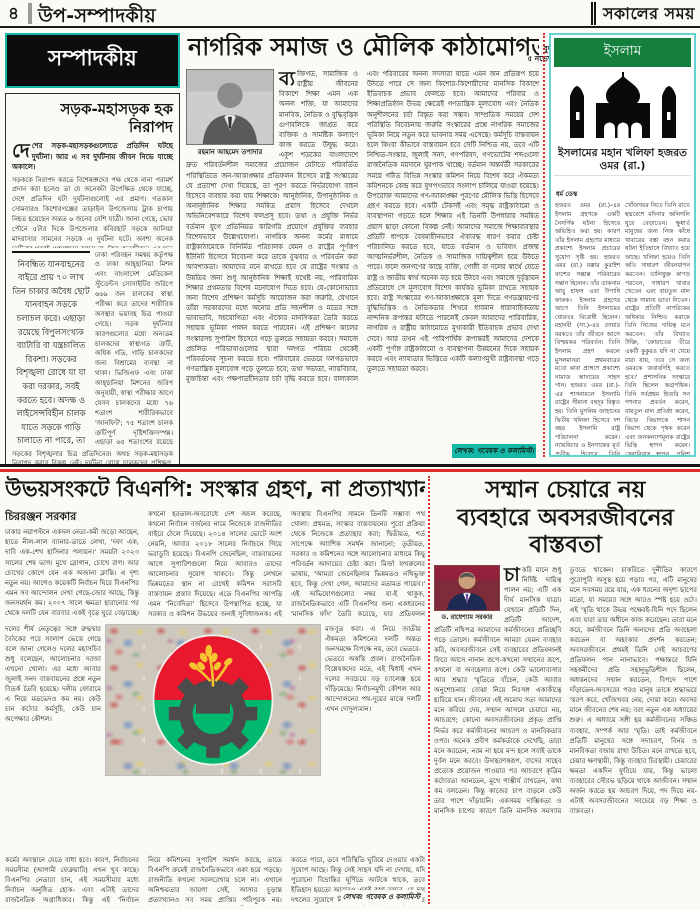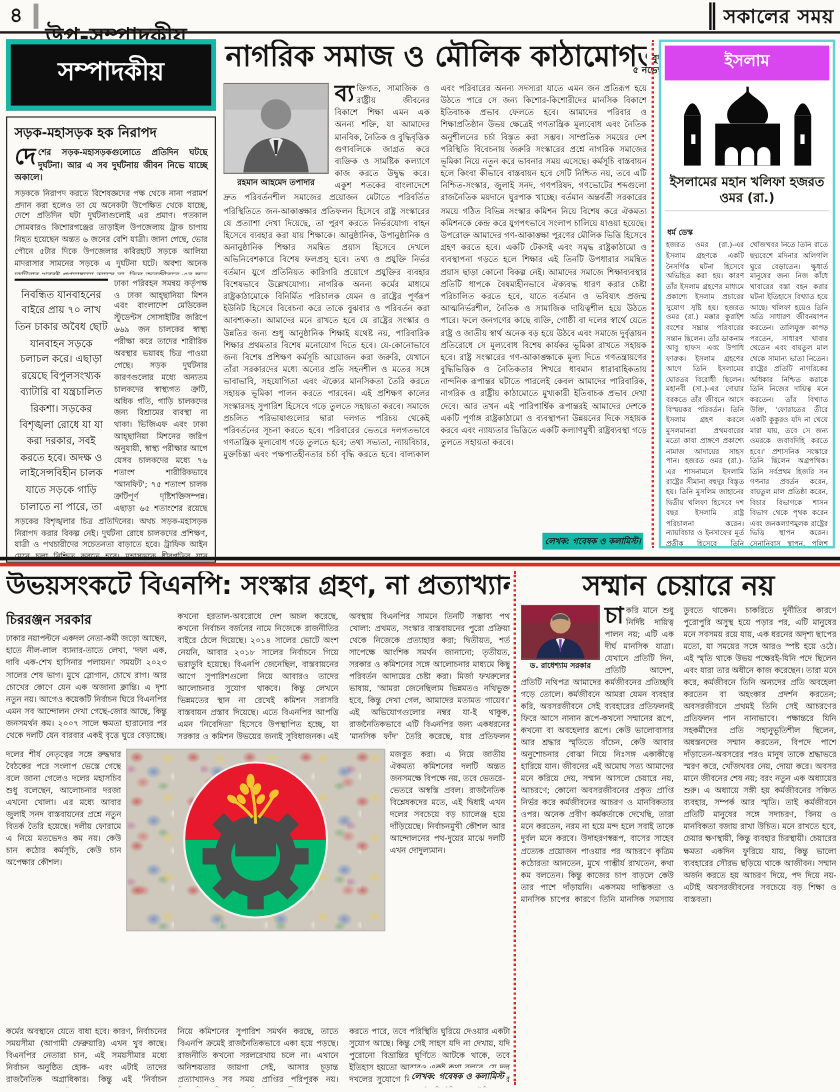--- a/index.html
+++ b/index.html
@@ -5,28 +5,28 @@
   * { margin:0; padding:0; box-sizing:border-box; }
   html,body { background:#e8e6e0; }
   .page {
     position:relative; width:700px; height:910px; margin:0 auto;
     background:#fbfaf6; color:#161513; overflow:hidden;
     font-family:"DejaVu Sans","Liberation Sans",sans-serif;
   }
   
   .topbar { position:absolute; top:0; left:0; width:700px; height:28px; border-bottom:2px solid #1c1b19; background:#fbfaf6; }
   .pageno { position:absolute; left:8px; top:3px; font-size:17px; font-weight:700; padding-right:9px; border-right:4px solid #9a9a97; height:21px; line-height:21px; }
-  .section-name { position:absolute; left:38px; top:1px; font-size:19px; font-weight:800; letter-spacing:.3px;margin-top:15px; }
+  .section-name { position:absolute; left:38px; top:1px; font-size:19px; font-weight:800; letter-spacing:.3px; }
   .dateblock { position:absolute; right:112px; top:4px; width:70px; text-align:center; font-size:7.5px; line-height:1.35; font-weight:700;margin-top:40px; }
   .brand { position:absolute; right:5px; top:2px; font-size:16px; font-weight:800; border-left:5px double #111; padding-left:7px; height:23px; line-height:23px; letter-spacing:.5px; }
   
   .editorial { position:absolute; left:5px; top:33px; width:175px; height:428px; }
-  .ed-banner { background:#0d0d0d; color:#fff; text-align:center; font-size:21px; font-weight:800; padding:7px 0 9px; border:4px solid #14b8a6; }
+  .ed-banner { background:#0d0d0d; color:#fff; text-align:center; font-size:21px; font-weight:800; padding:7px 0 9px; border:2px solid #14b8a6; }
   .ed-box { margin-top:5px; border:1.5px solid #2a2a28; background:#fbfaf6; height:372px; padding:6px 6px 4px; overflow:hidden; }
-  .ed-headline { text-align:left; font-size:11px; font-weight:800; padding-bottom:5px; line-height:1.2; }
+  .ed-headline { text-align:right; font-size:15px; font-weight:800; padding-bottom:5px; line-height:1.2; }
   .ed-lead { font-size:7px; line-height:1.5; text-align:justify; font-weight:700; padding-bottom:3px; }
   .dropcap { float:left; font-size:19px; line-height:.9; font-weight:800; padding:1px 2px 0 0; }
   .ed-body { font-size:6.6px; line-height:1.5; text-align:justify; }
   .ed-body1 { height:72px; overflow:hidden; margin-bottom:3px; }
   .ed-split { display:flex; gap:5px; height:196px; overflow:hidden; margin-bottom:3px; }
   .ed-left { width:50%; }
   .pullquote { border-top:2.5px solid #111; padding-top:5px; font-size:8.4px; line-height:1.62; text-align:center; font-weight:400; }
   .ed-right { width:50%; overflow:hidden; }
   .ed-body3 { height:58px; overflow:hidden; }
   
@@ -36,21 +36,21 @@
   .author-block { float:left; width:88px; margin:0 5px 3px 0; }
   .photo-gray { width:88px; height:76px; background:linear-gradient(145deg,#d8d8d8 0%,#b9b9b9 45%,#8f8f8f 100%); border:1px solid #777; position:relative; overflow:hidden; }
   .photo-gray svg, .photo-color svg { position:absolute; inset:0; width:100%; height:100%; }
   .author-caption { text-align:center; font-size:6.8px; font-weight:700; padding-top:2px; }
   .f-signoff { position:absolute; right:3px; bottom:3px; background:#14b8a6; font-size:7px; font-weight:800; font-style:italic; padding:1px 2px; }
   
   .vdiv-red-top { position:absolute; left:543px; top:33px; height:424px; width:0; border-left:2px dotted #e02b2b; }
   .vdiv-red-bottom { position:absolute; left:428px; top:476px; height:428px; width:0; border-left:2px dotted #e02b2b; }
   
   .islam { position:absolute; left:549px; top:33px; width:147px; height:424px; border:2.5px solid #63d2d2; background:#fff; padding:3px; overflow:hidden; }
-  .islam-banner { background:#d946ef; color:#fff; text-align:center; font-size:13.5px; font-weight:700; padding:2px 0 4px; }
+  .islam-banner { background:#15803d; color:#fff; text-align:center; font-size:13.5px; font-weight:400; padding:2px 0 4px; }
   .mosque-wrap { height:78px; display:flex; align-items:center; justify-content:center; padding:4px 0 2px; }
   .mosque-wrap svg { height:70px; width:120px; }
   .islam-headline { text-align:center; font-size:10.6px; font-weight:800; line-height:1.25; padding:1px 0 3px; border-bottom:1px solid #ddd; margin-bottom:13px; }
   .islam-byline { font-size:6.4px; font-weight:800; padding:0 2px 1px; }
   .islam-body { column-count:2; column-gap:5px; font-size:5.9px; line-height:1.45; text-align:justify; height:276px; overflow:hidden; padding:0 1px; }
   
   .hrule-black { position:absolute; left:0; top:464px; width:700px; height:2.5px; background:#151515; }
   .hrule-red { position:absolute; left:0; top:469px; width:700px; height:2.5px; background:#e02b2b; }
   
   .bnp { position:absolute; left:5px; top:476px; width:420px; height:430px; overflow:hidden; }
@@ -211,20 +211,21 @@
       <div class="bnp-mid-col">মজবুত করা। এ নিয়ে জাতীয় ঐকমত্য কমিশনের দলটি অন্তত জনসমক্ষে বিপক্ষে নয়, তবে ভেতরে-ভেতরে অস্বস্তি প্রবল। রাজনৈতিক বিশ্লেষকদের মতে, এই দ্বিধাই এখন দলের সবচেয়ে বড় চ্যালেঞ্জ হয়ে দাঁড়িয়েছে। নির্বাচনমুখী কৌশল আর আন্দোলনের পথ-দুয়ের মাঝে দলটি এখন দোদুল্যমান।</div>
     </div>
     <div class="bnp-bottom">কর্মের অবস্থানে যেতে বাধা হবে। কারণ, নির্বাচনের সময়সীমা (আগামী ফেব্রুয়ারি) এখন খুব কাছে। বিএনপির নেতারা চান, এই সময়সীমার মধ্যে নির্বাচন অনুষ্ঠিত হোক- এবং এটাই তাদের রাজনৈতিক অগ্রাধিকার। কিন্তু এই 'নির্বাচন চাওয়া'র মনোভাবই এখন তাদের সবচেয়ে বড় দুর্বলতা হিসেবে ব্যবহৃত হচ্ছে। অনাদিক জামায়াতে ইসলামী ও এনসিপি যেভাবে সরকারপন্থী অবস্থান নিয়ে কমিশনের সুপারিশ সমর্থন করছে, তাতে বিএনপি ক্রমেই রাজনৈতিকভাবে একা হয়ে পড়ছে। রাজনীতি কখনো সরলরেখায় চলে না। এখানে অনিশ্চয়তার জায়গা সেই, আসার চূড়ান্ত প্রত্যাখ্যানও সব সময় প্রাপ্তির পরিপূরক নয়। বিএনপি যদি এখন নিজের অতীত ভুলগুলো স্বীকার করে, আবেগের রাজনীতি থেকে বেরিয়ে বাস্তবতার মাটিতে দাঁড়িয়ে নতুন কৌশল নির্ধারণ করতে পারে, তবে পরিস্থিতি ঘুরিয়ে দেওয়ার একটা সুযোগ আছে। কিন্তু সেই সাহস যদি না দেখায়, যদি পুরোনো বিভ্রান্তির ঘূর্ণিতে আটকে থাকে, তবে ইতিহাস হয়তো আবারও একই কথা বলবে, যে দল দখলের সুযোগে নিজেদের কৌশল বদলাতে পারে না, তার ভাগ্য শেষ পর্যন্ত নির্ধারিত হয় ইতিহাসের প্রান্তে: খেলোয়াড় নয় দর্শকের আসনে।</div>
     <div class="bnp-signoff">লেখক: গবেষক ও কলামিস্ট</div>
   </div>
 
   <div class="vdiv-red-bottom"></div>
 
   <div class="retire">
     <div class="r-headline r-h1">সম্মান চেয়ারে নয়</div>
+    <div class="r-headline r-h2">ব্যবহারে অবসরজীবনের বাস্তবতা</div>
     <div class="r-body">
       <div class="r-author">
         <div class="photo-color">
           <svg viewBox="0 0 66 46">
             <rect width="66" height="46" fill="#7e2b3a"></rect>
             <rect x="0" y="0" width="66" height="14" fill="#93203c"></rect>
             <circle cx="33" cy="15" r="9" fill="#caa07a"></circle>
             <path d="M12 46 C14 32 24 28 33 28 C42 28 52 32 54 46 Z" fill="#1d2a52"></path>
             <path d="M29 29 L33 38 L37 29 L35 28 L31 28 Z" fill="#f0f0f0"></path>
             <path d="M31.8 29 L34.2 29 L33.5 40 L32.5 40 Z" fill="#6a3fa0"></path>

